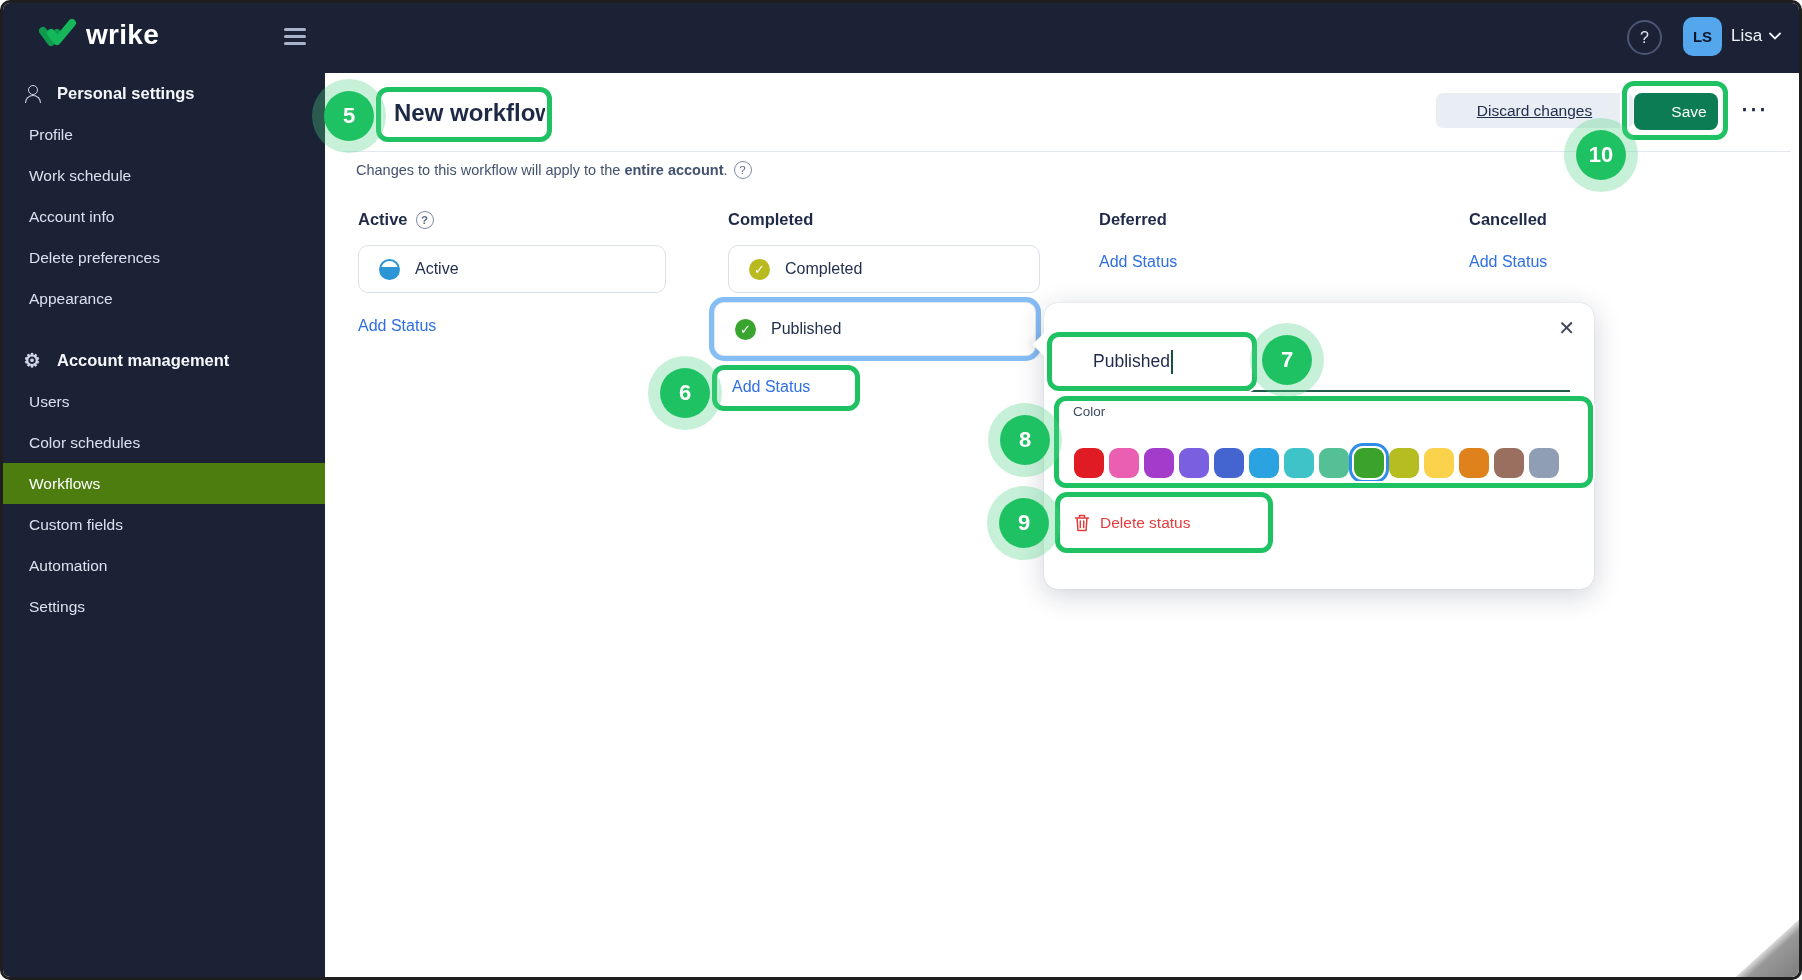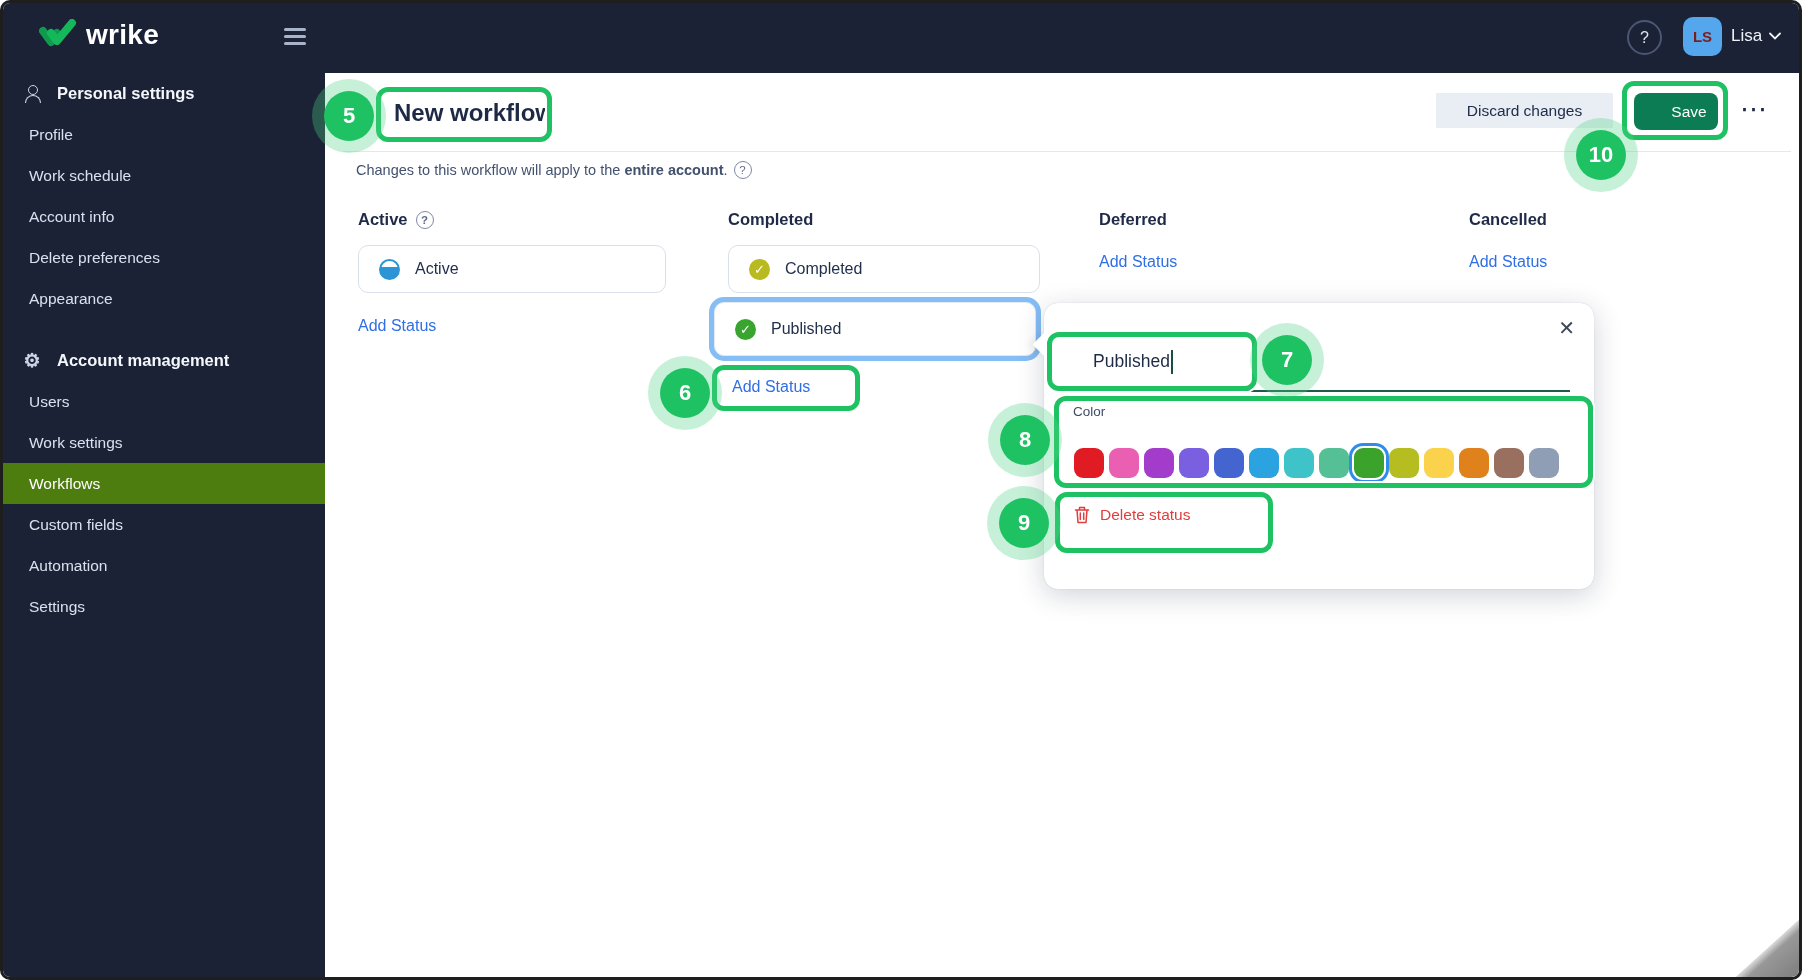--- a/index.html
+++ b/index.html
@@ -6,40 +6,40 @@
   *{box-sizing:border-box;font-family:"Liberation Sans",sans-serif;}
   .screen{position:relative;width:1802px;height:980px;border:3px solid #1e1e1e;border-radius:10px;overflow:hidden;background:#fff;}
 
   
   .topbar{position:absolute;left:0;top:0;width:100%;height:70px;background:#1b2236;z-index:10;}
   .logo{position:absolute;left:36px;top:16px;display:flex;align-items:center;gap:9px;}
   .logo-text{color:#fff;font-size:28px;font-weight:bold;letter-spacing:.3px;}
   .hamburger{position:absolute;left:281px;top:25px;width:22px;cursor:pointer;}
   .hamburger i{display:block;height:3px;border-radius:2px;background:#a9b4ca;margin-bottom:4px;}
   .help-btn{position:absolute;left:1624px;top:17px;width:35px;height:35px;border:2px solid #4a5673;border-radius:50%;color:#dfe5f0;font-size:16px;display:flex;align-items:center;justify-content:center;cursor:pointer;}
-  .avatar{position:absolute;left:1680px;top:14px;width:39px;height:39px;border-radius:10px;background:#54a7ec;color:#7f1d1d;font-weight:bold;font-size:15px;display:flex;align-items:center;justify-content:center;cursor:pointer;}
+  .avatar{position:absolute;left:1680px;top:14px;width:39px;height:39px;border-radius:10px;background:#54a7ec;color:#0f172a;font-weight:bold;font-size:15px;display:flex;align-items:center;justify-content:center;cursor:pointer;}
   .username{position:absolute;left:1728px;top:23px;display:flex;align-items:center;gap:7px;color:#eef2f8;font-size:17px;cursor:pointer;}
 
   
   .sidebar{position:absolute;left:0;top:70px;width:322px;height:910px;background:#1b2236;z-index:9;}
   .sidebar ul{list-style:none;margin:0;padding:0;}
   .nav-row{height:41px;display:flex;align-items:center;cursor:pointer;}
   .nav-row.section{padding-left:17px;gap:13px;color:#f4f7fb;font-weight:bold;font-size:16.5px;}
   .nav-row.item{padding-left:26px;color:#d9e1ee;font-size:15.5px;}
   .nav-row.gap-above{margin-top:21px;}
   .nav-row.selected{background:#4d7c0f;color:#fff;}
   .nav-ic{width:24px;height:22px;display:flex;align-items:center;justify-content:center;color:#ccd5e6;}
   .gear-glyph{font-size:19px;line-height:1;}
   .person-glyph{position:relative;width:16px;height:18px;}
   .person-glyph::before{content:"";position:absolute;left:4px;top:0;width:8px;height:8px;border:1.6px solid #ccd5e6;border-radius:50%;}
   .person-glyph::after{content:"";position:absolute;left:1px;bottom:0;width:14px;height:7px;border:1.6px solid #ccd5e6;border-bottom:none;border-radius:8px 8px 0 0;}
 
   
   .page-title{position:absolute;left:391px;top:96px;font-size:24px;font-weight:600;color:#1d2945;z-index:2;}
-  .btn-discard{position:absolute;left:1433px;top:90px;width:177px;height:35px;background:#e9edf4;border-radius:1px;border:none;font-size:15.5px;color:#222f4c;cursor:pointer;}
+  .btn-discard{position:absolute;left:1433px;top:90px;width:197px;height:35px;background:#e9edf4;border-radius:7px;border:none;font-size:15.5px;color:#222f4c;cursor:pointer;text-decoration:underline;}
   .btn-save{position:absolute;left:1631px;top:90px;width:84px;height:37px;background:#0c7c55;border-radius:8px;border:none;font-size:15.5px;color:#fff;cursor:pointer;z-index:2;padding-left:32px;}
   .more-btn{position:absolute;left:1737px;top:90px;font-size:27px;color:#1d2945;letter-spacing:1px;cursor:pointer;}
   .divider{position:absolute;left:340px;top:148px;width:1448px;height:1px;background:#e3e8f0;}
   .info-bar{position:absolute;left:353px;top:158px;font-size:14.5px;color:#42516d;display:flex;align-items:center;gap:6px;}
   .help-mini{width:18px;height:18px;border:1.4px solid #7e8aa5;border-radius:50%;color:#5d6b88;font-size:11.5px;display:flex;align-items:center;justify-content:center;cursor:pointer;flex:none;}
 
   
   .col-header{position:absolute;font-weight:bold;font-size:16.5px;color:#1e2a47;display:flex;align-items:center;gap:8px;}
   .status-card{position:absolute;background:#fff;border:1px solid #d9e0ea;border-radius:10px;display:flex;align-items:center;gap:15px;padding-left:20px;font-size:16px;color:#22304e;cursor:pointer;}
   .status-card.selected{box-shadow:0 0 0 5px #85bdf5;border-color:#e4e9f1;z-index:5;}
@@ -52,21 +52,21 @@
   
   .popup{position:absolute;left:1041px;top:300px;width:550px;height:286px;background:#fff;border-radius:14px;box-shadow:0 6px 28px rgba(20,30,60,.20),0 0 1px rgba(20,30,60,.25);z-index:20;}
   .popup-notch{position:absolute;left:-8px;top:33px;width:17px;height:17px;background:#fff;transform:rotate(45deg);box-shadow:-3px 3px 6px rgba(20,30,60,.06);}
   .popup-close{position:absolute;right:19px;top:13px;font-size:20px;color:#3c4658;cursor:pointer;}
   .popup-input{position:absolute;left:24px;top:30px;width:502px;height:59px;border-bottom:2px solid #1e5c49;display:flex;align-items:center;padding-left:25px;font-size:17.5px;color:#1e2a47;cursor:text;}
   .caret{display:inline-block;width:2px;height:24px;background:#174f43;margin-left:1px;}
   .color-label{position:absolute;left:29px;top:101px;font-size:13.5px;color:#3e4c66;}
   .swatch-row{position:absolute;left:30px;top:145px;display:flex;gap:5px;}
   .swatch{width:30px;height:30px;border-radius:9px;cursor:pointer;flex:none;}
   .swatch.selected{box-shadow:0 0 0 2px #fff,0 0 0 5px #2f8ce8;}
-  .delete-btn{position:absolute;left:30px;top:203px;height:34px;display:flex;gap:10px;color:#e23c3c;font-size:15.5px;cursor:pointer;background:none;border:none;padding:0;}
+  .delete-btn{position:absolute;left:30px;top:203px;height:34px;display:flex;align-items:center;gap:10px;color:#e23c3c;font-size:15.5px;cursor:pointer;background:none;border:none;padding:0;}
 
   
   .anno-box{position:absolute;border:5px solid #1fc263;border-radius:12px;box-shadow:0 0 0 2px #fff,inset 0 0 0 2px #fff;z-index:40;pointer-events:none;}
   .anno-circle{position:absolute;width:50px;height:50px;border-radius:50%;background:#1fc263;color:#fff;display:flex;align-items:center;justify-content:center;font-size:22px;font-weight:bold;box-shadow:0 0 0 12px rgba(78,210,134,.32);z-index:41;pointer-events:none;}
 
   
   .curl{position:absolute;right:0;bottom:0;width:64px;height:58px;z-index:50;background:linear-gradient(to top left,#7d7d7d 0,#989898 40%,#d8d8d8 49%,rgba(0,0,0,0) 50%);border-radius:0 0 7px 0;}
 </style>
 </head>
 <body>
@@ -111,21 +111,21 @@
         <li class="nav-row item">Account info</li>
         <li class="nav-row item">Delete preferences</li>
         <li class="nav-row item">Appearance</li>
         <li class="nav-row section gap-above">
           <span class="nav-ic">
             <span class="gear-glyph">⚙</span>
           </span>
           <span>Account management</span>
         </li>
         <li class="nav-row item">Users</li>
-        <li class="nav-row item">Work settings</li>
+        <li class="nav-row item">Color schedules</li>
         <li class="nav-row item selected">Workflows</li>
         <li class="nav-row item">Custom fields</li>
         <li class="nav-row item">Automation</li>
         <li class="nav-row item">Settings</li>
       </ul>
   </div>
 
   <div class="page-title">New workflow</div>
   <button class="btn-discard">Discard changes</button>
   <button class="btn-save">Save</button>

